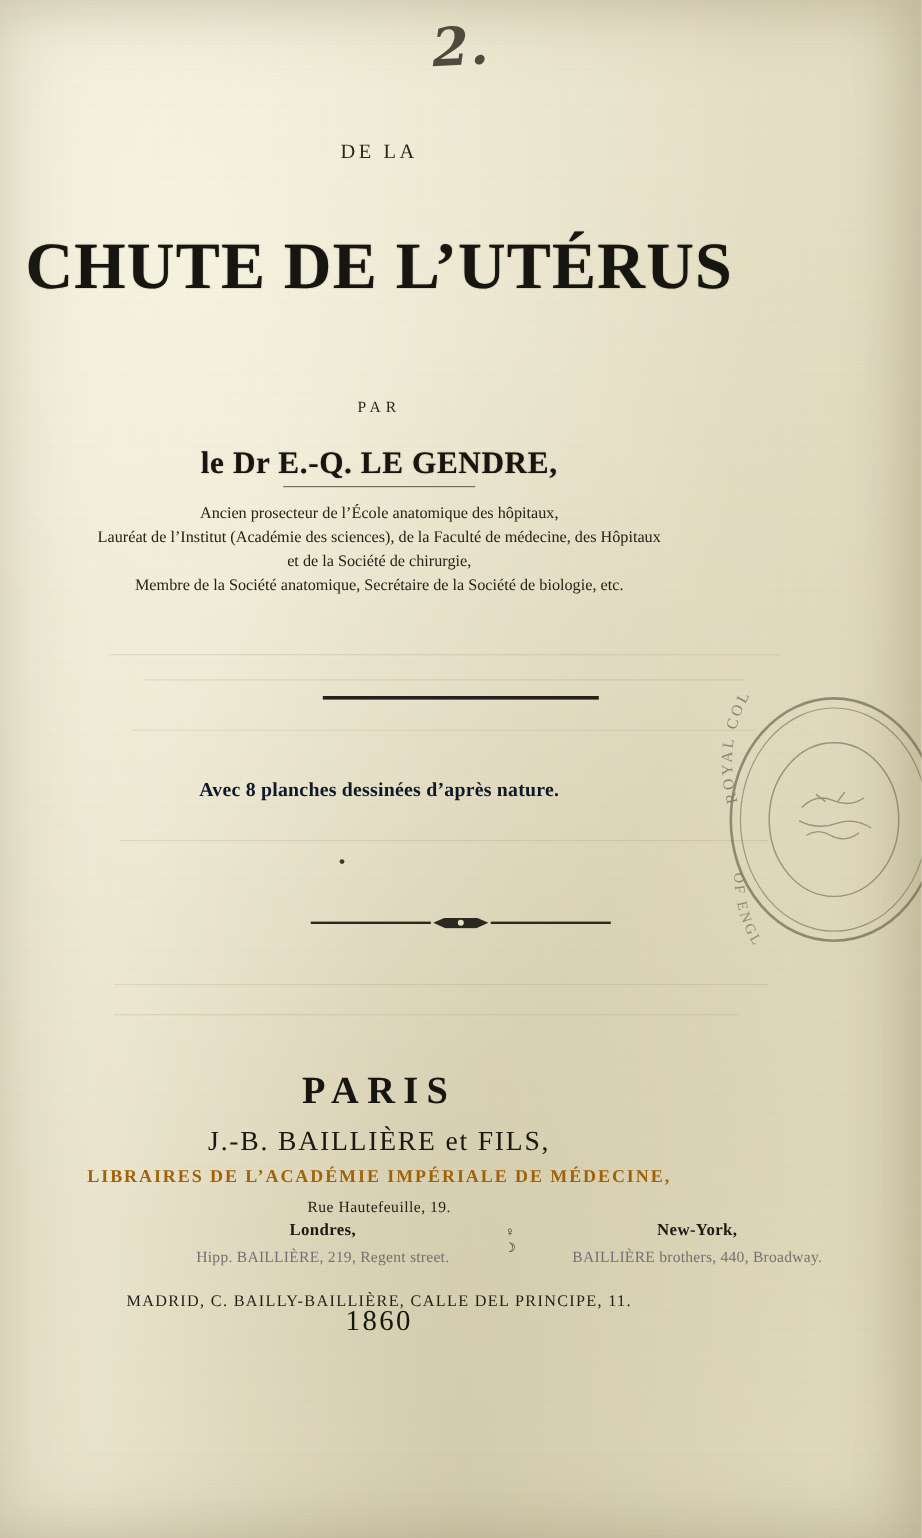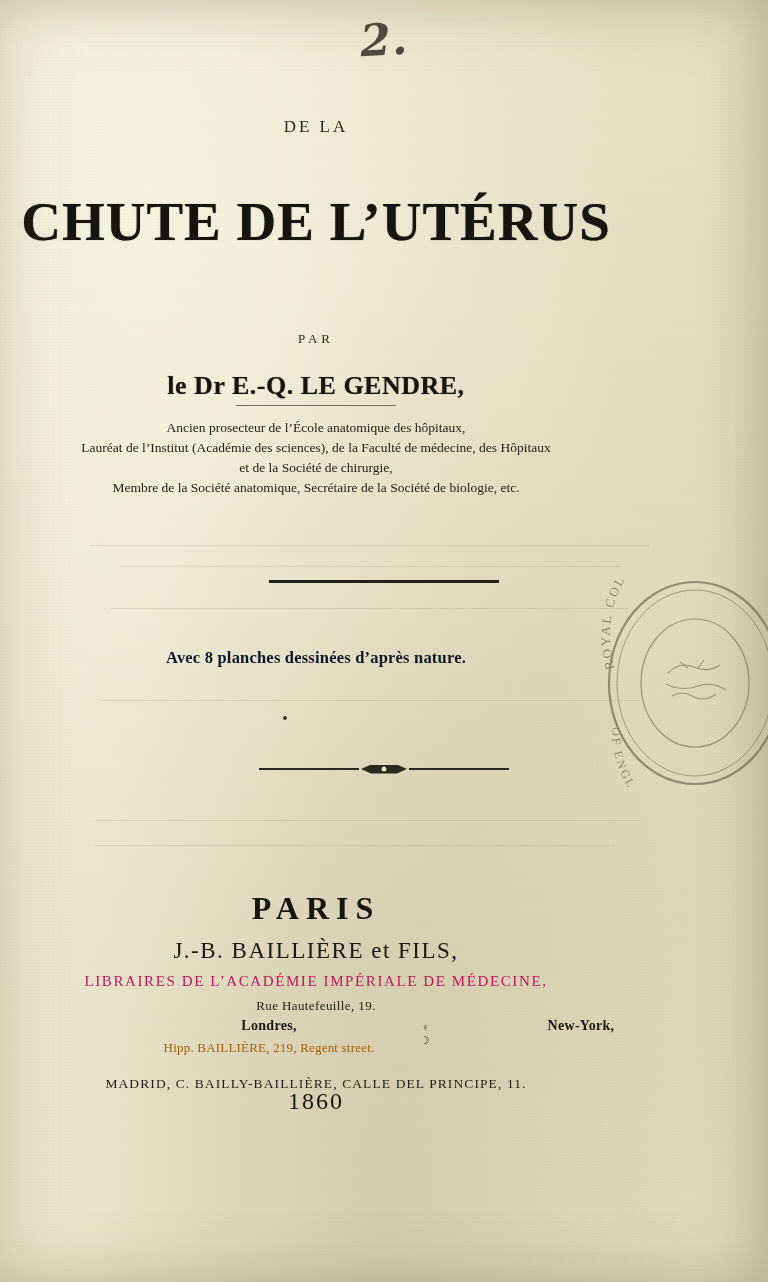--- a/index.html
+++ b/index.html
@@ -191,22 +191,22 @@
   .publisher {
     top: 938px;
     font-size: 23px;
     letter-spacing: 1.5px;
     color: #1a1811;
   }
   .libraires {
     top: 973px;
     font-size: 15px;
     letter-spacing: 1.6px;
-    color: #be185d;
-    font-weight: 400;
+    color: #a16207;
+    font-weight: 700;
   }
   .street {
     top: 998px;
     font-size: 13px;
     letter-spacing: .4px;
     color: #262318;
   }
 
   .branches {
     position: absolute;
@@ -224,21 +224,21 @@
   }
   .branch .b-city {
     font-size: 14px;
     font-weight: 700;
     letter-spacing: .3px;
     color: #1b1911;
   }
   .branch .b-addr {
     font-size: 13px;
     letter-spacing: .2px;
-    color: #a16207;
+    color: #737373;
     margin-top: 6px;
   }
   .branch-sep {
     width: 22px;
     text-align: center;
     font-size: 11px;
     line-height: 13px;
     color: #2b2820;
     padding-top: 3px;
   }
@@ -331,20 +331,21 @@
   <div class="block street">Rue Hautefeuille, 19.</div>
 
   <div class="branches">
     <div class="branch">
       <div class="b-city">Londres,</div>
       <div class="b-addr">Hipp. BAILLIÈRE, 219, Regent street.</div>
     </div>
     <div class="branch-sep">♀<br>☽</div>
     <div class="branch">
       <div class="b-city">New-York,</div>
+      <div class="b-addr">BAILLIÈRE brothers, 440, Broadway.</div>
     </div>
   </div>
 
   <div class="block madrid">MADRID, C. BAILLY-BAILLIÈRE, CALLE DEL PRINCIPE, 11.</div>
   <div class="block year">1860</div>
 
   <div class="stamp">
     <svg width="190" height="210" viewBox="0 0 190 210" xmlns="http://www.w3.org/2000/svg">
       <defs>
         <path id="stampArc" d="M 20,105 A 85,100 0 1 1 170,105" fill="none"></path>

